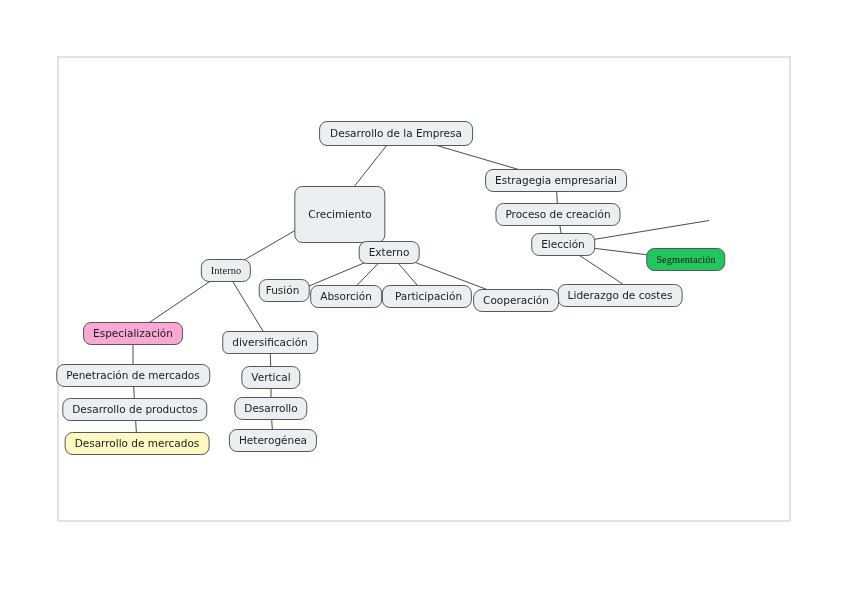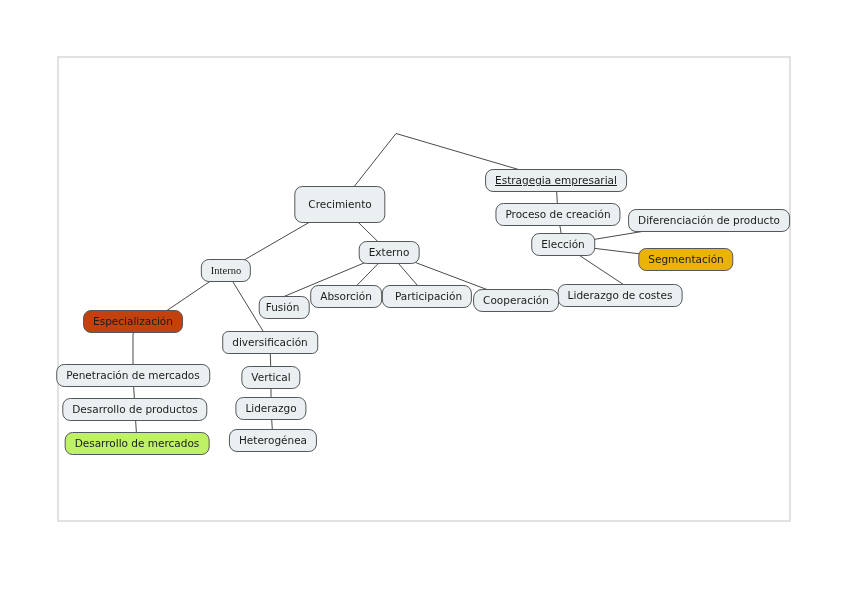--- a/index.html
+++ b/index.html
@@ -47,21 +47,21 @@
     white-space: nowrap;
     z-index: 2;
     text-align: center;
     box-sizing: border-box;
     cursor: default;
   }
   .node.lg {
     padding: 5px 10px;
   }
   .node.xl {
-    padding: 11px 13px;
+    padding: 21px 13px;
     border-width: 1.5px;
     text-align: center;
   }
   .node.strong {
     border-width: 1.5px;
   }
 </style>
 </head>
 <body>
 
@@ -86,56 +86,56 @@
       <line x1="389" y1="252.5" x2="427" y2="296.5" stroke="#4b4b4b" stroke-width="1"></line>
       <line x1="389" y1="252.5" x2="516" y2="300.5" stroke="#4b4b4b" stroke-width="1"></line>
       <line x1="133" y1="333.5" x2="133" y2="375.5" stroke="#4b4b4b" stroke-width="1"></line>
       <line x1="133" y1="375.5" x2="135" y2="409.5" stroke="#4b4b4b" stroke-width="1"></line>
       <line x1="135" y1="409.5" x2="137" y2="443.5" stroke="#4b4b4b" stroke-width="1"></line>
       <line x1="270" y1="342.5" x2="271" y2="377.5" stroke="#4b4b4b" stroke-width="1"></line>
       <line x1="271" y1="377.5" x2="271" y2="408.5" stroke="#4b4b4b" stroke-width="1"></line>
       <line x1="271" y1="408.5" x2="273" y2="440.5" stroke="#4b4b4b" stroke-width="1"></line>
     </svg>
 
+  <div class="node lg" style="left: 396px; top: 121px; background: rgb(234, 239, 241); border-color: rgb(85, 88, 90); color: rgb(28, 28, 28);">Desarrollo de la Empresa</div>
 
-  <div class="node" style="left: 556px; top: 169px; background: rgb(234, 239, 241); border-color: rgb(85, 88, 90); color: rgb(28, 28, 28); text-decoration: underline;">Estragegia empresarial</div>
+  <div class="node" style="left: 556px; top: 169px; background: rgb(234, 239, 241); border-color: rgb(85, 88, 90); color: rgb(28, 28, 28);">Estragegia empresarial</div>
 
   <div class="node xl" style="left: 340px; top: 186px; background: rgb(234, 239, 241); border-color: rgb(85, 88, 90); color: rgb(28, 28, 28);">Crecimiento</div>
 
   <div class="node" style="left: 558px; top: 203px; background: rgb(234, 239, 241); border-color: rgb(85, 88, 90); color: rgb(28, 28, 28);">Proceso de creación</div>
 
-  <div class="node" style="left: 709px; top: 209px; background: rgb(234, 239, 241); border-color: rgb(85, 88, 90); color: rgb(28, 28, 28);">Diferenciación de producto</div>
 
   <div class="node" style="left: 563px; top: 233px; background: rgb(234, 239, 241); border-color: rgb(85, 88, 90); color: rgb(28, 28, 28);">Elección</div>
 
   <div class="node" style="left: 389px; top: 241px; background: rgb(234, 239, 241); border-color: rgb(85, 88, 90); color: rgb(28, 28, 28);">Externo</div>
 
-  <div class="node" style="left: 686px; top: 248px; background: #eab308; border-color: rgb(85, 88, 90); color: rgb(28, 28, 28);">Segmentación</div>
+  <div class="node" style="left: 686px; top: 248px; background: #22c55e; border-color: rgb(85, 88, 90); color: rgb(28, 28, 28); font-family: Liberation Serif, serif;">Segmentación</div>
 
   <div class="node strong" style="left: 226px; top: 259px; background: rgb(234, 239, 241); border-color: rgb(85, 88, 90); color: rgb(28, 28, 28); font-family: Liberation Serif, serif;">Interno</div>
 
   <div class="node" style="left: 620px; top: 284px; background: rgb(234, 239, 241); border-color: rgb(85, 88, 90); color: rgb(28, 28, 28);">Liderazgo de costes</div>
 
-  <div class="node" style="left: 284px; top: 296px; background: rgb(234, 239, 241); border-color: rgb(85, 88, 90); color: rgb(28, 28, 28); padding-left: 6px;">Fusión</div>
+  <div class="node" style="left: 284px; top: 279px; background: rgb(234, 239, 241); border-color: rgb(85, 88, 90); color: rgb(28, 28, 28); padding-left: 6px;">Fusión</div>
 
   <div class="node" style="left: 346px; top: 285px; background: rgb(234, 239, 241); border-color: rgb(85, 88, 90); color: rgb(28, 28, 28);">Absorción</div>
 
   <div class="node" style="left: 427px; top: 285px; background: rgb(234, 239, 241); border-color: rgb(85, 88, 90); color: rgb(28, 28, 28); padding-left: 12px;">Participación</div>
 
   <div class="node" style="left: 516px; top: 289px; background: rgb(234, 239, 241); border-color: rgb(85, 88, 90); color: rgb(28, 28, 28); border-radius: 9px;">Cooperación</div>
 
-  <div class="node" style="left: 133px; top: 310px; background: #c2410c; border-color: rgb(85, 88, 90); color: rgb(28, 28, 28);">Especialización</div>
+  <div class="node" style="left: 133px; top: 322px; background: #f9a8d4; border-color: rgb(85, 88, 90); color: rgb(28, 28, 28);">Especialización</div>
 
   <div class="node" style="left: 270px; top: 331px; background: rgb(234, 239, 241); border-color: rgb(85, 88, 90); color: rgb(28, 28, 28); border-radius: 6px;">diversificación</div>
 
   <div class="node" style="left: 133px; top: 364px; background: rgb(234, 239, 241); border-color: rgb(85, 88, 90); color: rgb(28, 28, 28);">Penetración de mercados</div>
 
   <div class="node" style="left: 271px; top: 366px; background: rgb(234, 239, 241); border-color: rgb(85, 88, 90); color: rgb(28, 28, 28);">Vertical</div>
 
-  <div class="node" style="left: 271px; top: 397px; background: rgb(234, 239, 241); border-color: rgb(85, 88, 90); color: rgb(28, 28, 28);">Liderazgo</div>
+  <div class="node" style="left: 271px; top: 397px; background: rgb(234, 239, 241); border-color: rgb(85, 88, 90); color: rgb(28, 28, 28);">Desarrollo</div>
 
   <div class="node" style="left: 135px; top: 398px; background: rgb(234, 239, 241); border-color: rgb(85, 88, 90); color: rgb(28, 28, 28);">Desarrollo de productos</div>
 
   <div class="node" style="left: 273px; top: 429px; background: rgb(234, 239, 241); border-color: rgb(85, 88, 90); color: rgb(28, 28, 28);">Heterogénea</div>
 
-  <div class="node" style="left: 137px; top: 432px; background: #bef264; border-color: rgb(85, 88, 90); color: rgb(28, 28, 28);">Desarrollo de mercados</div>
+  <div class="node" style="left: 137px; top: 432px; background: #fef9c3; border-color: rgb(85, 88, 90); color: rgb(28, 28, 28);">Desarrollo de mercados</div>
 
 </div>
 
 </body></html>

